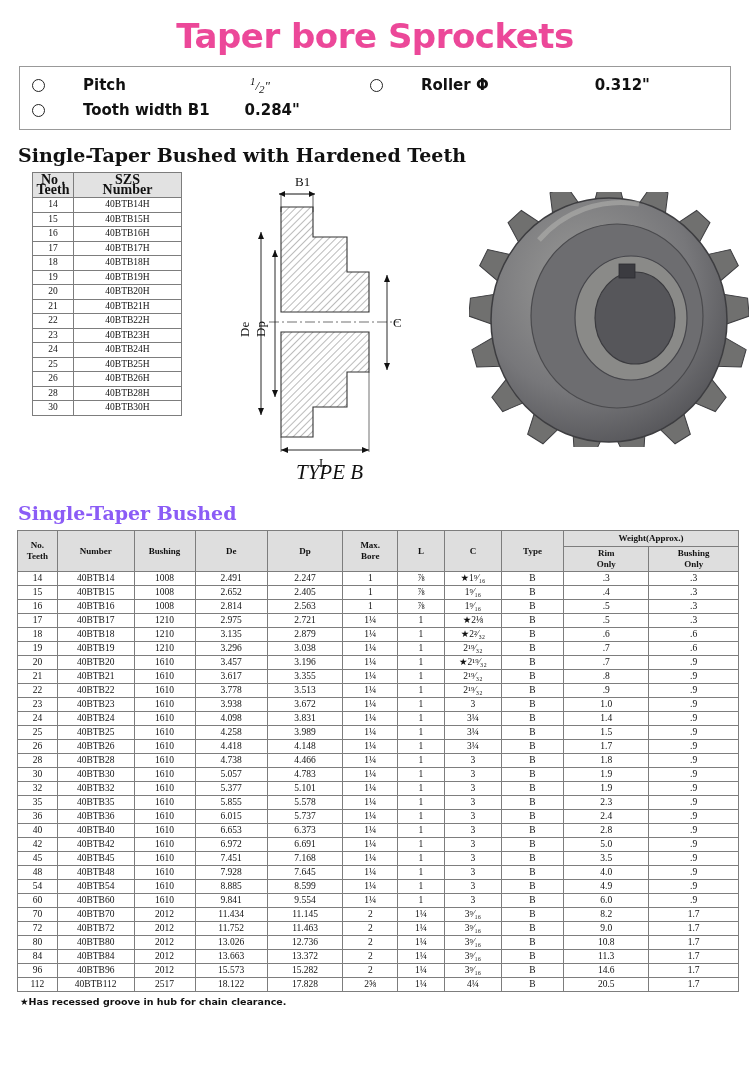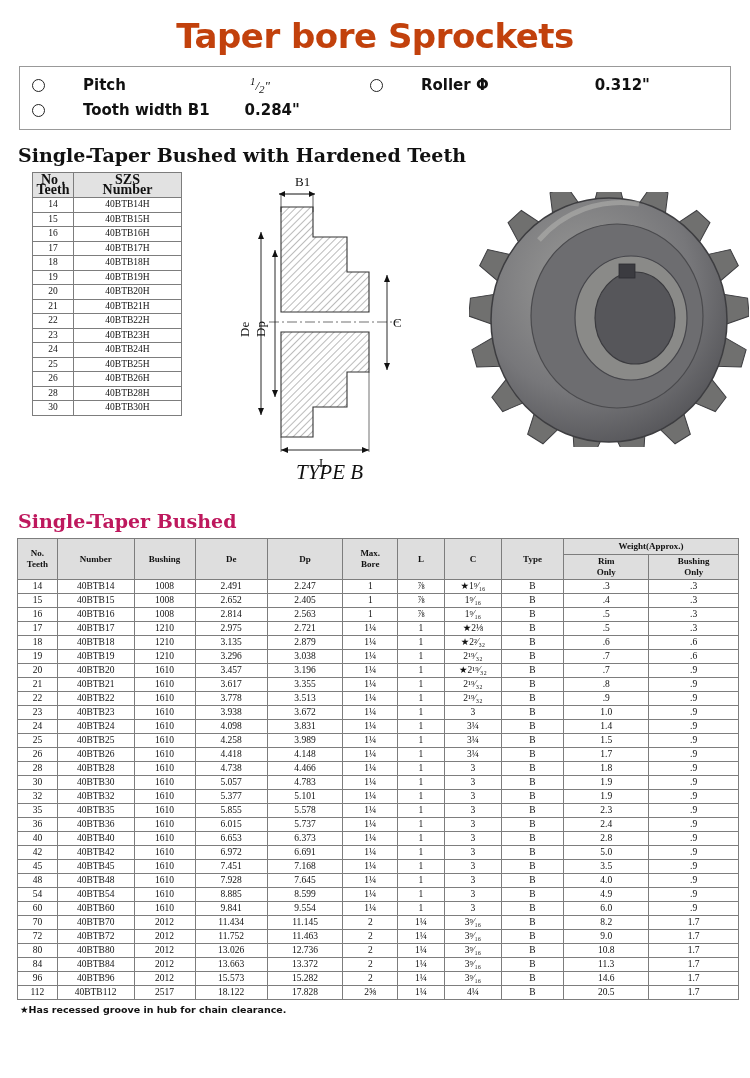--- a/index.html
+++ b/index.html
@@ -18,21 +18,21 @@
     padding:0 14px;
   }
   
   .title{
     text-align:center;
     font-family:"DejaVu Sans", sans-serif;
     font-weight:bold;
     font-size:34px;
     letter-spacing:-0.5px;
     margin:16px 0 10px 0;
-    color:#c2410c;
+    color:#ec4899;
   }
   
   .specbox{
     border:1px solid #999;
     margin:0 5px 14px 5px;
     padding:9px 12px 10px 12px;
     background:#fff;
   }
   .specrow{
     display:flex;
@@ -78,22 +78,22 @@
     font-family:"DejaVu Serif", serif;
     font-weight:bold;
     font-size:19px;
     margin:4px 0 6px 4px;
     color:#111;
   }
   .sechead2{
     font-family:"DejaVu Serif", serif;
     font-weight:bold;
     font-size:19px;
-    margin:18px 0 6px 4px;
-    color:#be185d;
+    margin:10px 0 6px 4px;
+    color:#8b5cf6;
   }
 
   
   .midsection{
     position:relative;
     height:320px;
   }
   table.small{
     border-collapse:collapse;
     font-family:"Liberation Serif",serif;

